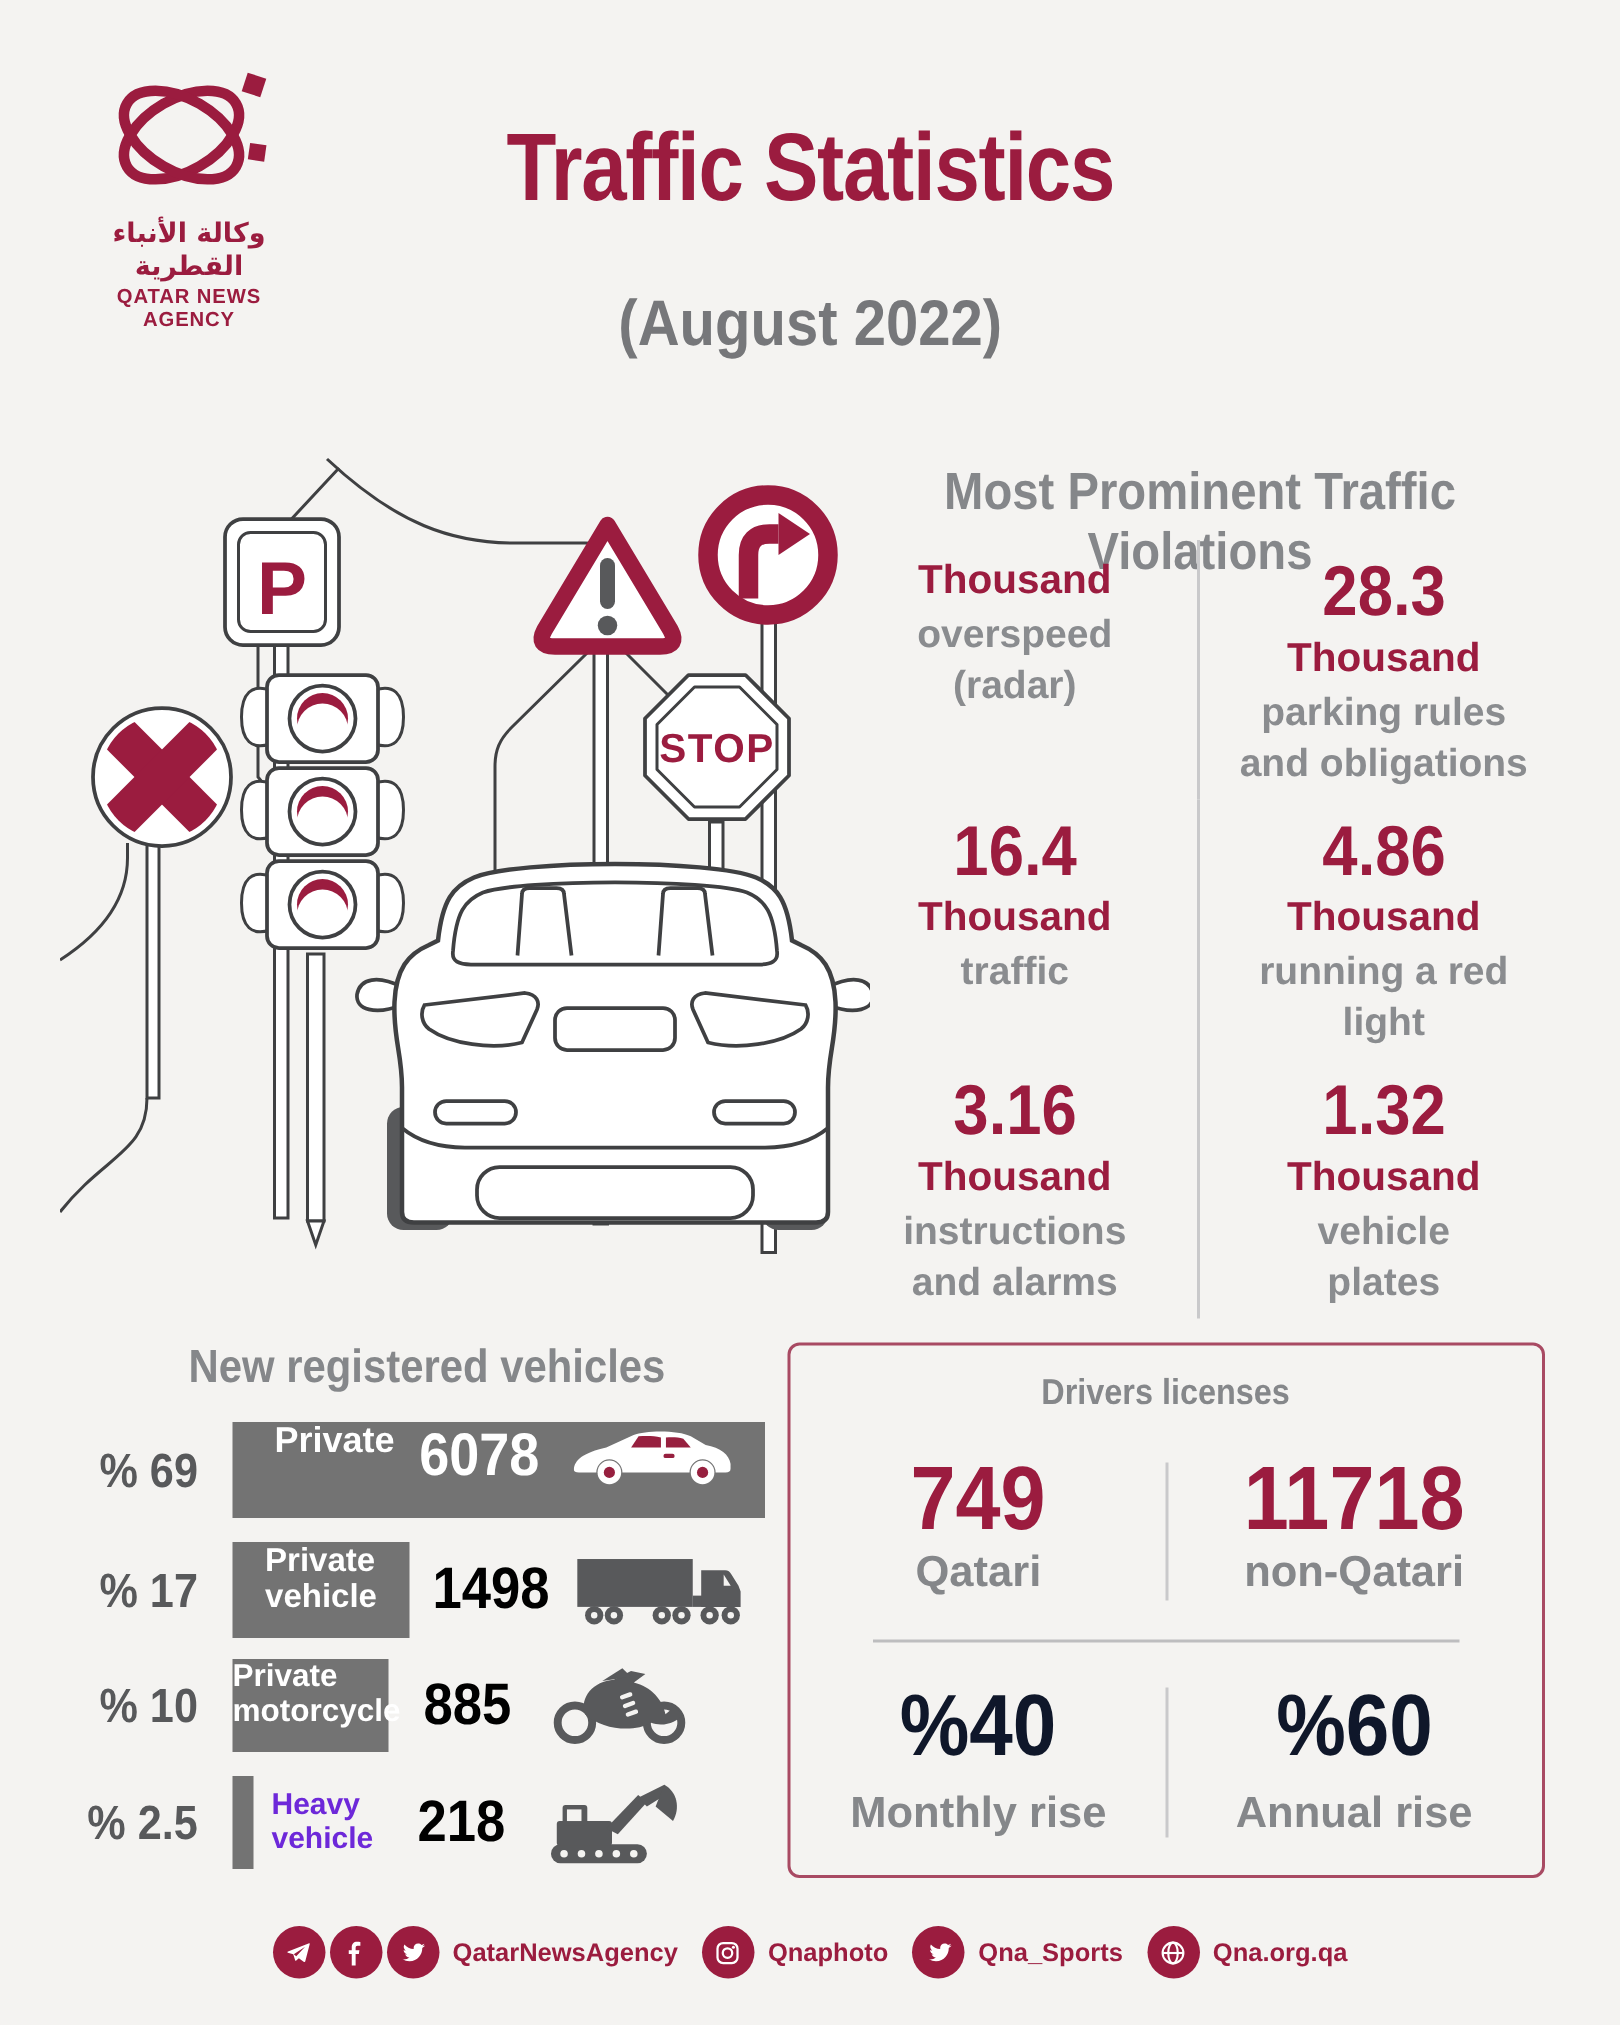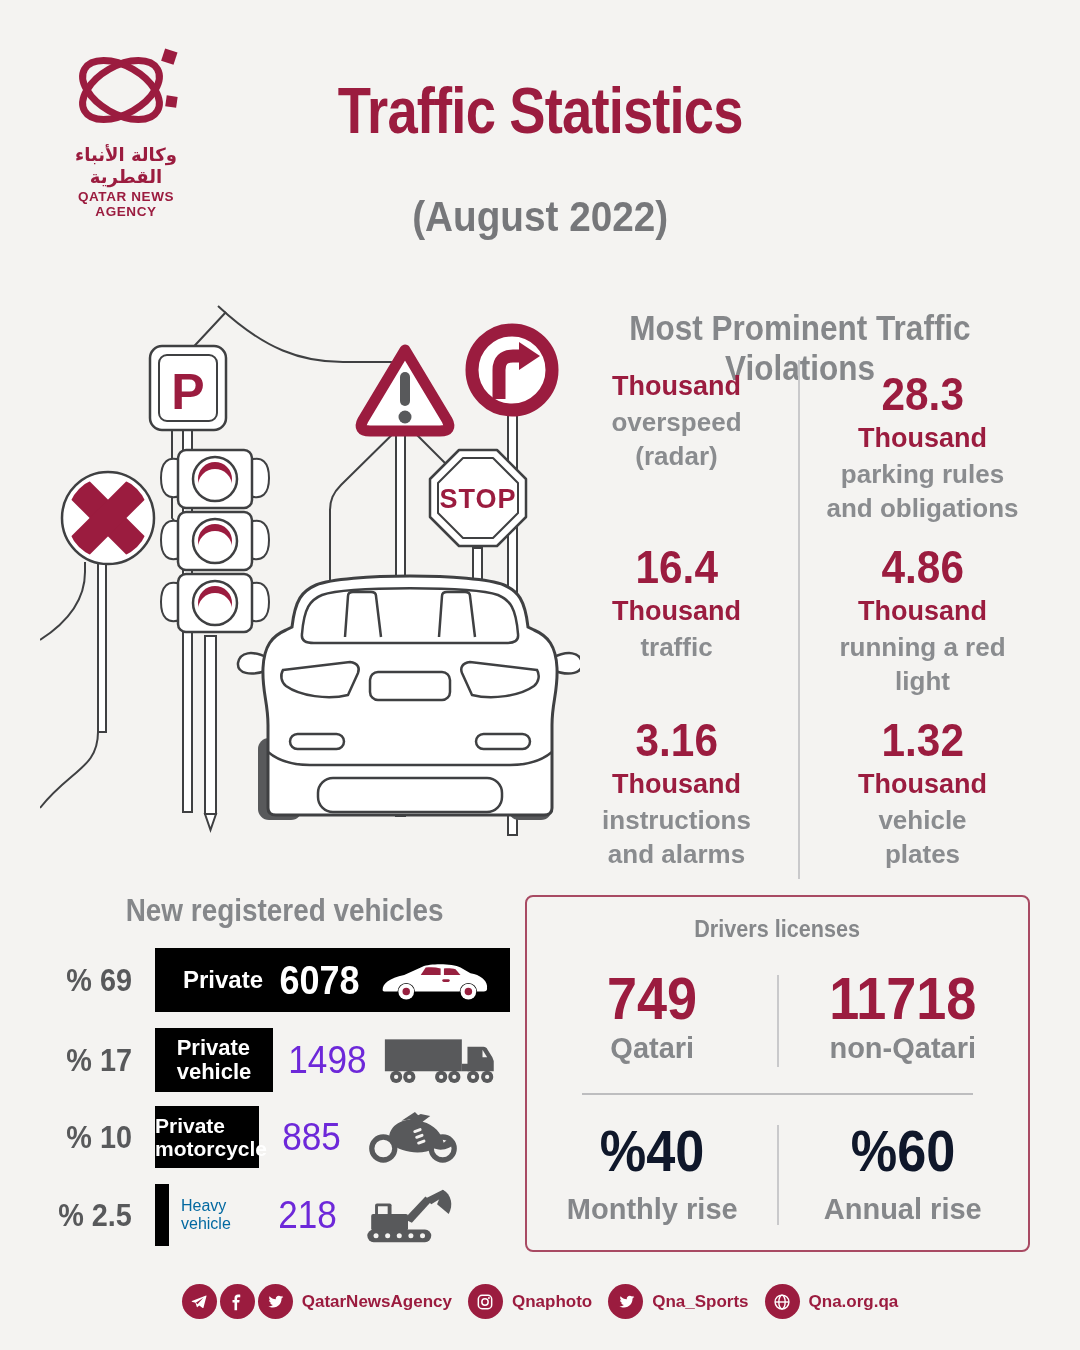--- a/index.html
+++ b/index.html
@@ -33,26 +33,26 @@
   .v-cell.dv{border-right:2px solid #c9c9cb;}
   .v-num{font-size:47px;font-weight:700;color:#9b1c3f;line-height:1.1;}
   .v-unit{font-size:27px;font-weight:700;color:#9b1c3f;line-height:1.35;}
   .v-label{font-size:26px;font-weight:700;color:#8a8c8f;line-height:1.3;margin-top:2px;}
 
   
   .reg-head{position:absolute;left:40px;top:893px;width:490px;text-align:center;
             color:#85878a;font-size:31px;font-weight:700;}
   .reg-row{position:absolute;left:40px;display:flex;align-items:center;}
   .reg-pct{width:92px;text-align:right;font-size:32px;font-weight:700;color:#58595b;flex:none;}
-  .reg-bar{height:100%;background:#000000;margin-left:23px;flex:none;display:flex;align-items:center;box-sizing:border-box;}
+  .reg-bar{height:100%;background:#737373;margin-left:23px;flex:none;display:flex;align-items:flex-start;box-sizing:border-box;}
   .bar-label{color:#fff;font-weight:700;font-size:24px;line-height:1.1;}
   .bar-label--sm{font-size:22px;text-align:left;margin:0 auto;}
   .bar-num{color:#fff;font-weight:700;font-size:40px;}
-  .reg-count{font-size:39px;font-weight:400;color:#6d28d9;text-align:center;flex:none;}
-  .reg-outlabel{font-size:16px;font-weight:400;color:#0369a1;line-height:1.15;margin-left:12px;width:86px;flex:none;}
+  .reg-count{font-size:39px;font-weight:700;color:#000000;text-align:center;flex:none;}
+  .reg-outlabel{font-size:20px;font-weight:700;color:#6d28d9;line-height:1.15;margin-left:12px;width:86px;flex:none;}
   .vicon{flex:none;}
 
   
   .dl-box{position:absolute;left:525px;top:895px;width:505px;height:357px;
           border:2px solid #a84a63;border-radius:8px;box-sizing:border-box;}
   .dl-head{position:absolute;top:18px;left:0;right:0;text-align:center;color:#85878a;font-size:24px;font-weight:700;}
   .dl-row{position:absolute;left:0;right:0;display:flex;}
   .dl-col{flex:1;text-align:center;}
   .dl-val{font-size:60px;font-weight:700;color:#9b1c3f;line-height:1.05;}
   .dl-lbl{font-size:29px;font-weight:700;color:#85878a;margin-top:2px;}

